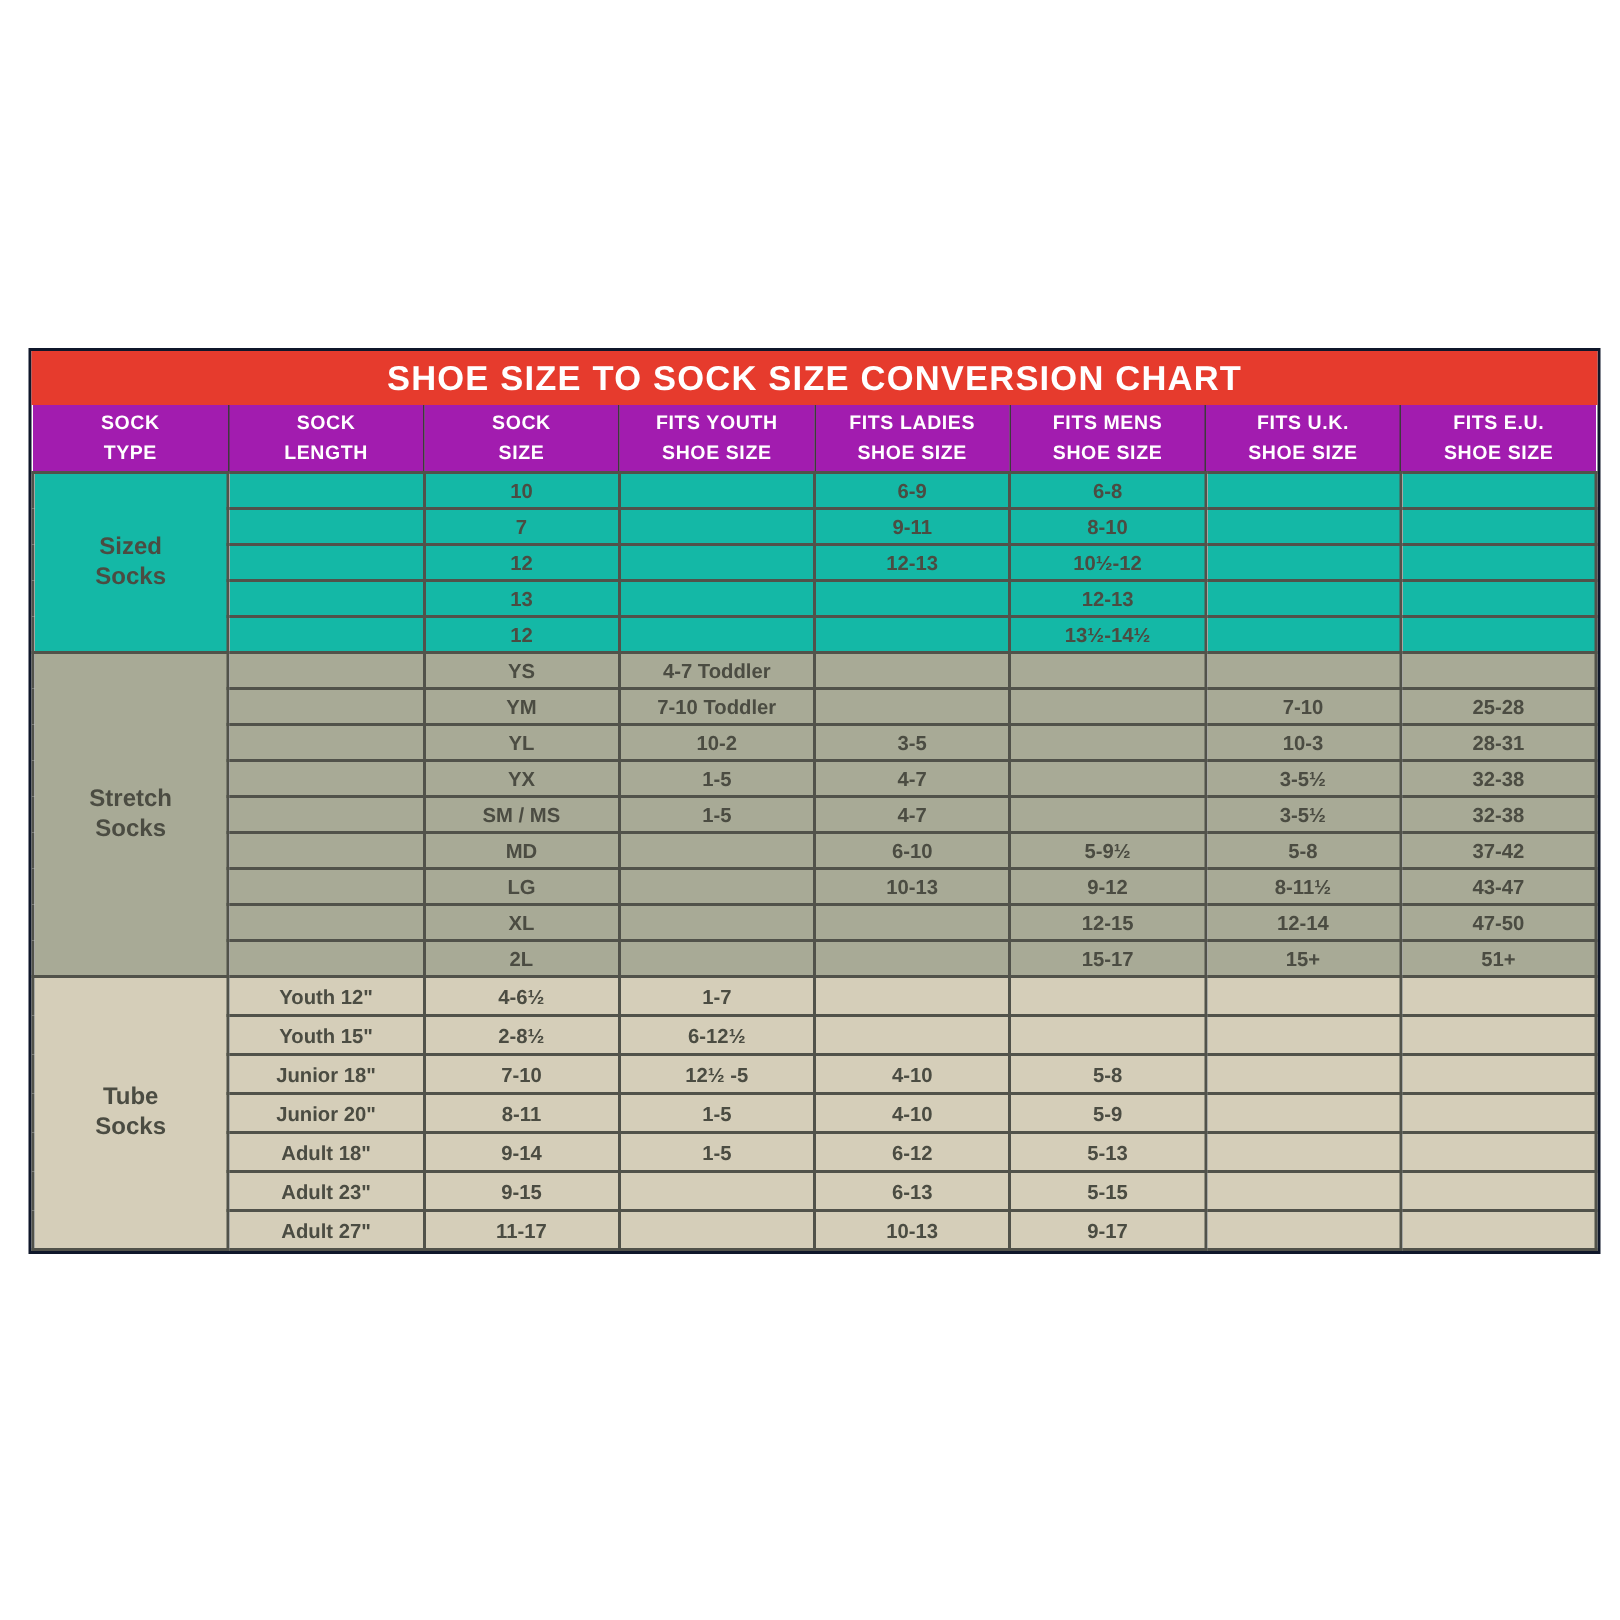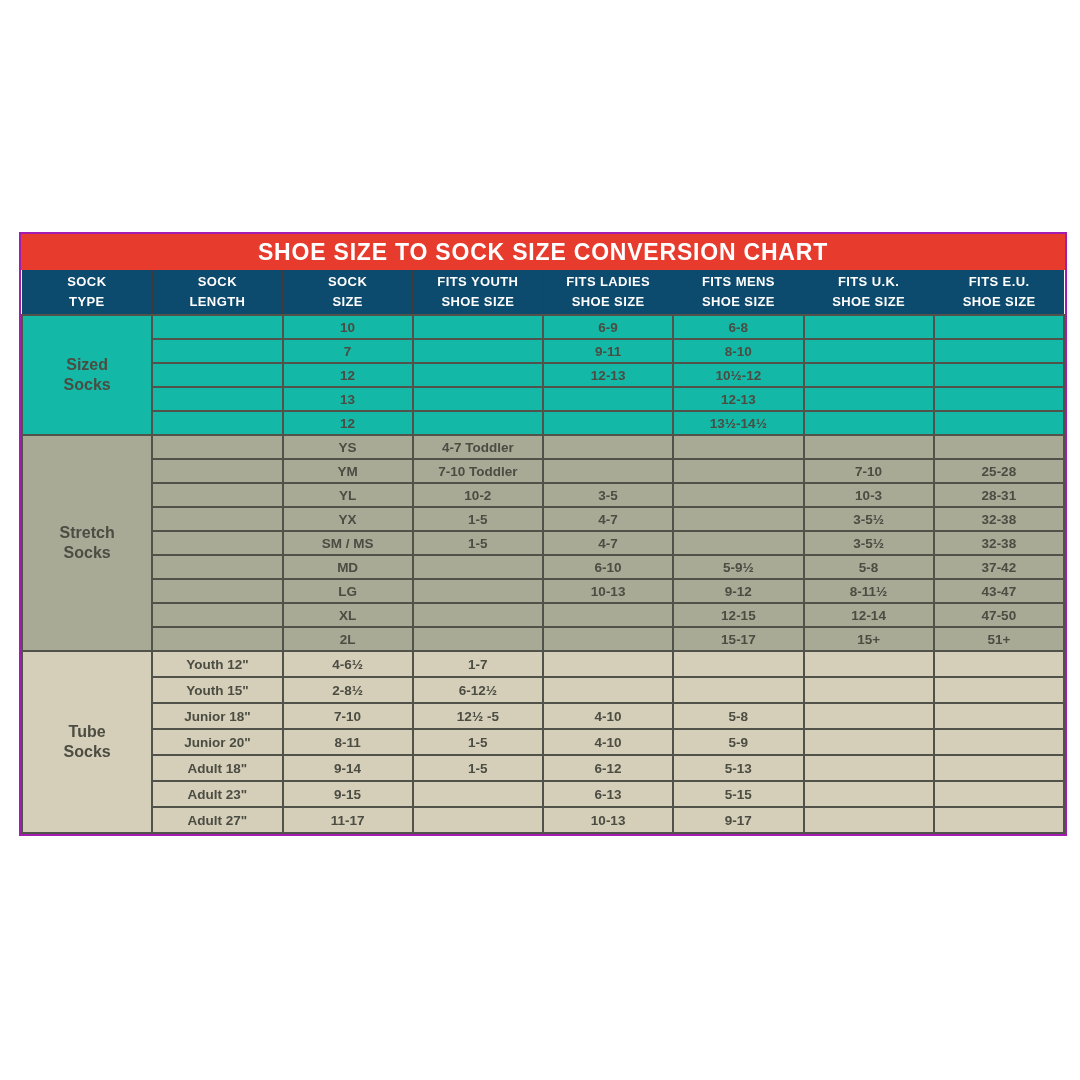--- a/index.html
+++ b/index.html
@@ -9,40 +9,40 @@
     height: 1080px;
     background: #ffffff;
     font-family: "Liberation Sans", sans-serif;
     overflow: hidden;
   }
   .chart-wrap {
     position: absolute;
     left: 19px;
     top: 232px;
     width: 1044px;
-    border: 2px solid #a21caf;
+    border: 2px solid #0f172a;
   }
   .title-bar {
     height: 36px;
     background: #e63b2d;
     color: #ffffff;
     font-size: 23px;
     font-weight: bold;
     text-align: center;
     line-height: 36px;
     letter-spacing: 0.8px;
   }
   table.conv {
     width: 100%;
     border-collapse: collapse;
     table-layout: fixed;
   }
   table.conv col { width: 12.5%; }
   thead th {
-    background: #0c4a6e;
+    background: #a21caf;
     color: #ffffff;
     height: 44px;
     font-size: 13px;
     font-weight: bold;
     vertical-align: middle;
     letter-spacing: 0.4px;
     border-left: 1px solid #3e3a3b;
     padding: 0;
   }
   thead th:first-child { border-left: none; }

